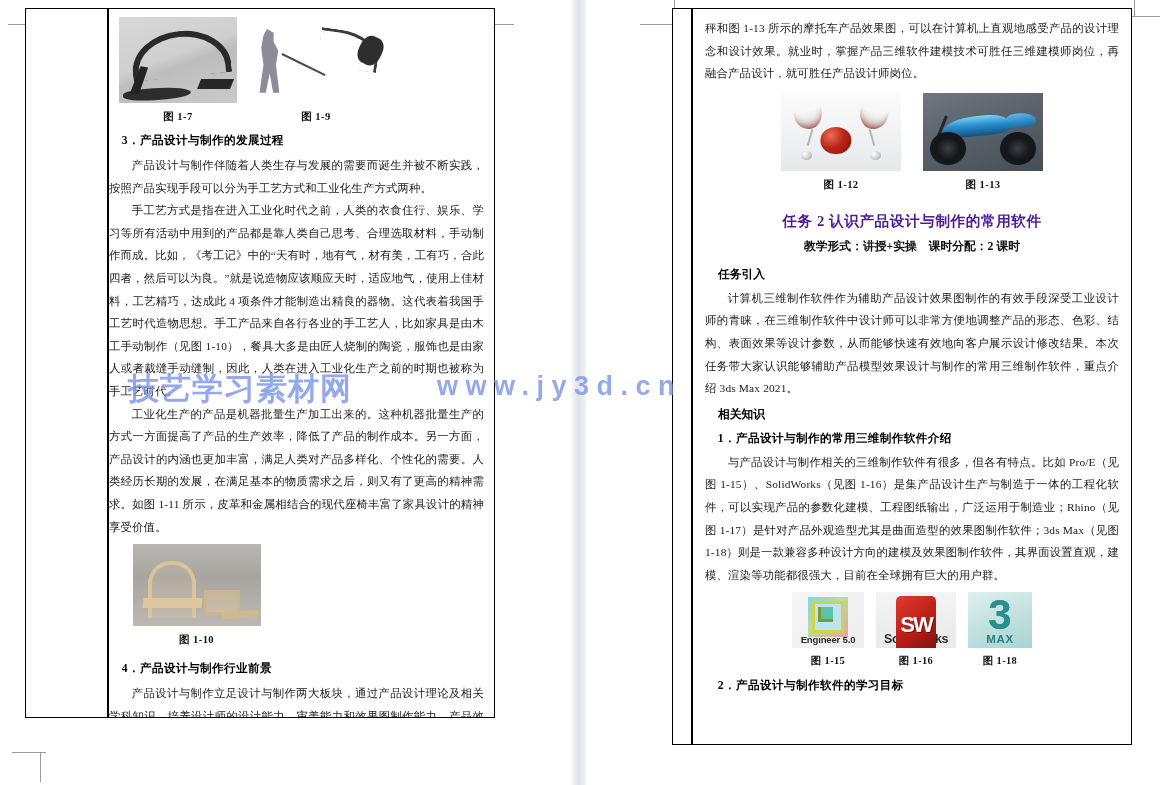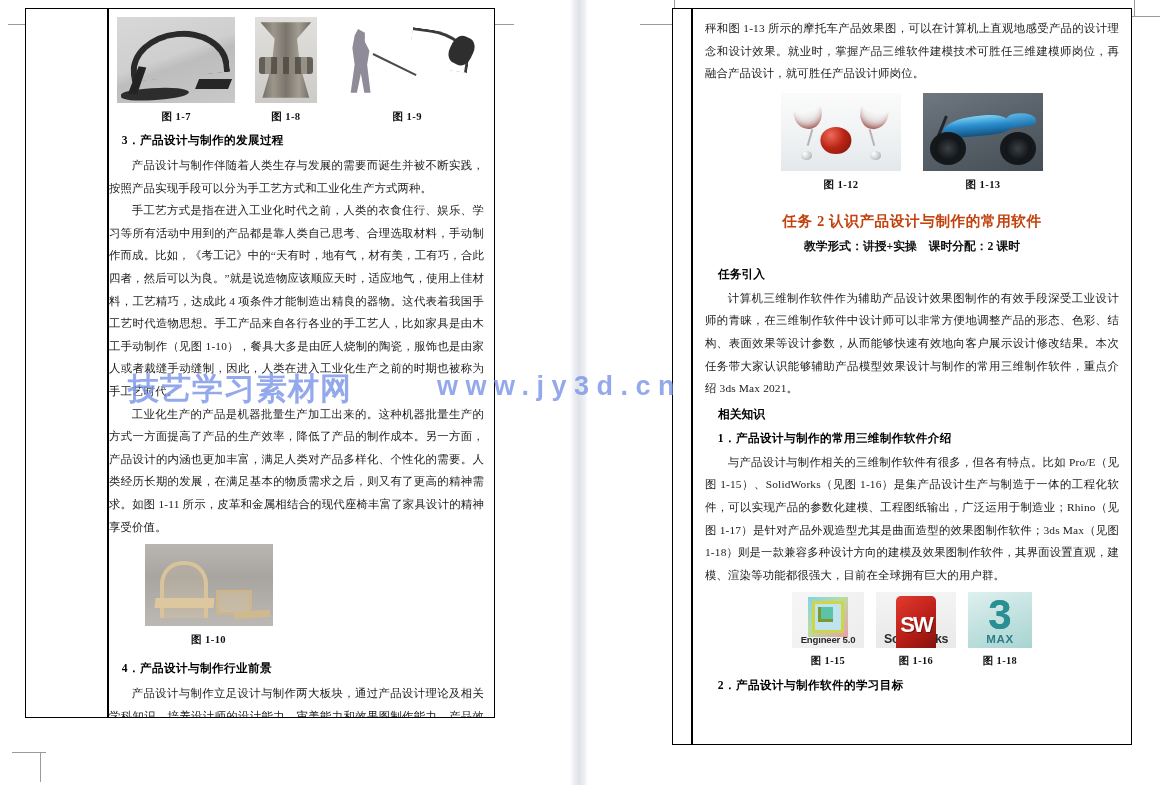--- a/index.html
+++ b/index.html
@@ -66,21 +66,21 @@
     line-height: 24px;
     color: #000;
     margin: 3px 0 1px 0;
     text-indent: 1.1em;
     letter-spacing: .4px;
   }
   .h2-task {
     font-size: 14.6px;
     font-weight: bold;
     text-align: center;
-    color: #c2410c;
+    color: #4c1d95;
     line-height: 26px;
     letter-spacing: .6px;
     margin: 14px 0 0 0;
   }
   .h2-sub {
     font-size: 11.8px;
     font-weight: bold;
     text-align: center;
     color: #111;
     line-height: 24px;
@@ -426,45 +426,38 @@
       <div class="inner" style="padding-right:10px;">
 
         <div class="fig-row" style="padding:8px 4px 0 6px; gap:0;">
           <div class="fig" style="width:126px;">
             <span class="ph img17" style="width:118px; height:86px; margin:0 auto;">
               <span class="base"></span>
                 <span class="base2"></span>
             </span>
             <div class="cap">图 1-7</div>
           </div>
-          <div class="fig" style="width:100px;">
-            <span class="ph img18" style="width:62px; height:86px; margin:0 auto;">
-              <span class="body"></span>
-                <span class="band"></span>
-            </span>
-            <div class="cap">图 1-8</div>
-          </div>
           <div class="fig" style="width:150px;">
             <span class="ph img19" style="width:142px; height:86px; margin:0 auto;">
               <span class="man"></span>
                 <span class="stick"></span>
               <span class="tool"></span>
                 <span class="handle"></span>
             </span>
             <div class="cap">图 1-9</div>
           </div>
         </div>
 
         <div class="h3">3．产品设计与制作的发展过程</div>
 
         <p class="p indent">产品设计与制作伴随着人类生存与发展的需要而诞生并被不断实践，按照产品实现手段可以分为手工艺方式和工业化生产方式两种。</p>
         <p class="p indent">手工艺方式是指在进入工业化时代之前，人类的衣食住行、娱乐、学习等所有活动中用到的产品都是靠人类自己思考、合理选取材料，手动制作而成。比如，《考工记》中的“天有时，地有气，材有美，工有巧，合此四者，然后可以为良。”就是说造物应该顺应天时，适应地气，使用上佳材料，工艺精巧，达成此 4 项条件才能制造出精良的器物。这代表着我国手工艺时代造物思想。手工产品来自各行各业的手工艺人，比如家具是由木工手动制作（见图 1-10），餐具大多是由匠人烧制的陶瓷，服饰也是由家人或者裁缝手动缝制，因此，人类在进入工业化生产之前的时期也被称为手工艺时代。</p>
         <p class="p indent">工业化生产的产品是机器批量生产加工出来的。这种机器批量生产的方式一方面提高了产品的生产效率，降低了产品的制作成本。另一方面，产品设计的内涵也更加丰富，满足人类对产品多样化、个性化的需要。人类经历长期的发展，在满足基本的物质需求之后，则又有了更高的精神需求。如图 1-11 所示，皮革和金属相结合的现代座椅丰富了家具设计的精神享受价值。</p>
 
-        <div class="fig-row" style="padding:6px 4px 0 12px; gap:15px;">
+        <div class="fig-row" style="padding:6px 4px 0 0; gap:15px;">
           <div class="fig" style="width:175px;">
             <span class="ph img110" style="width:128px; height:82px; margin:0 auto;">
               <span class="chair"></span>
                 <span class="seat"></span>
               <span class="stool"></span>
                 <span class="plank"></span>
             </span>
             <div class="cap">图 1-10</div>
           </div>
         </div>

